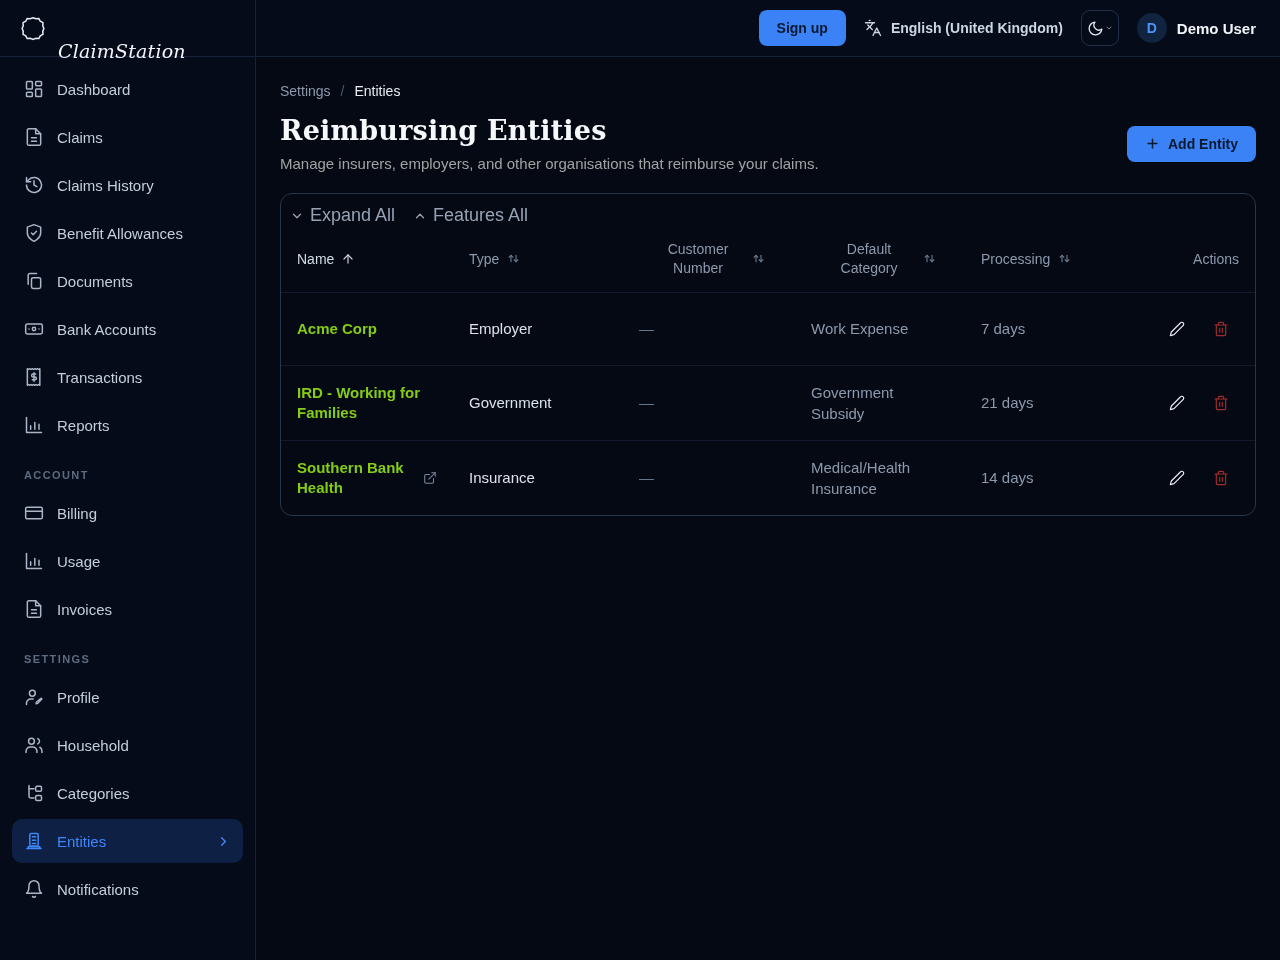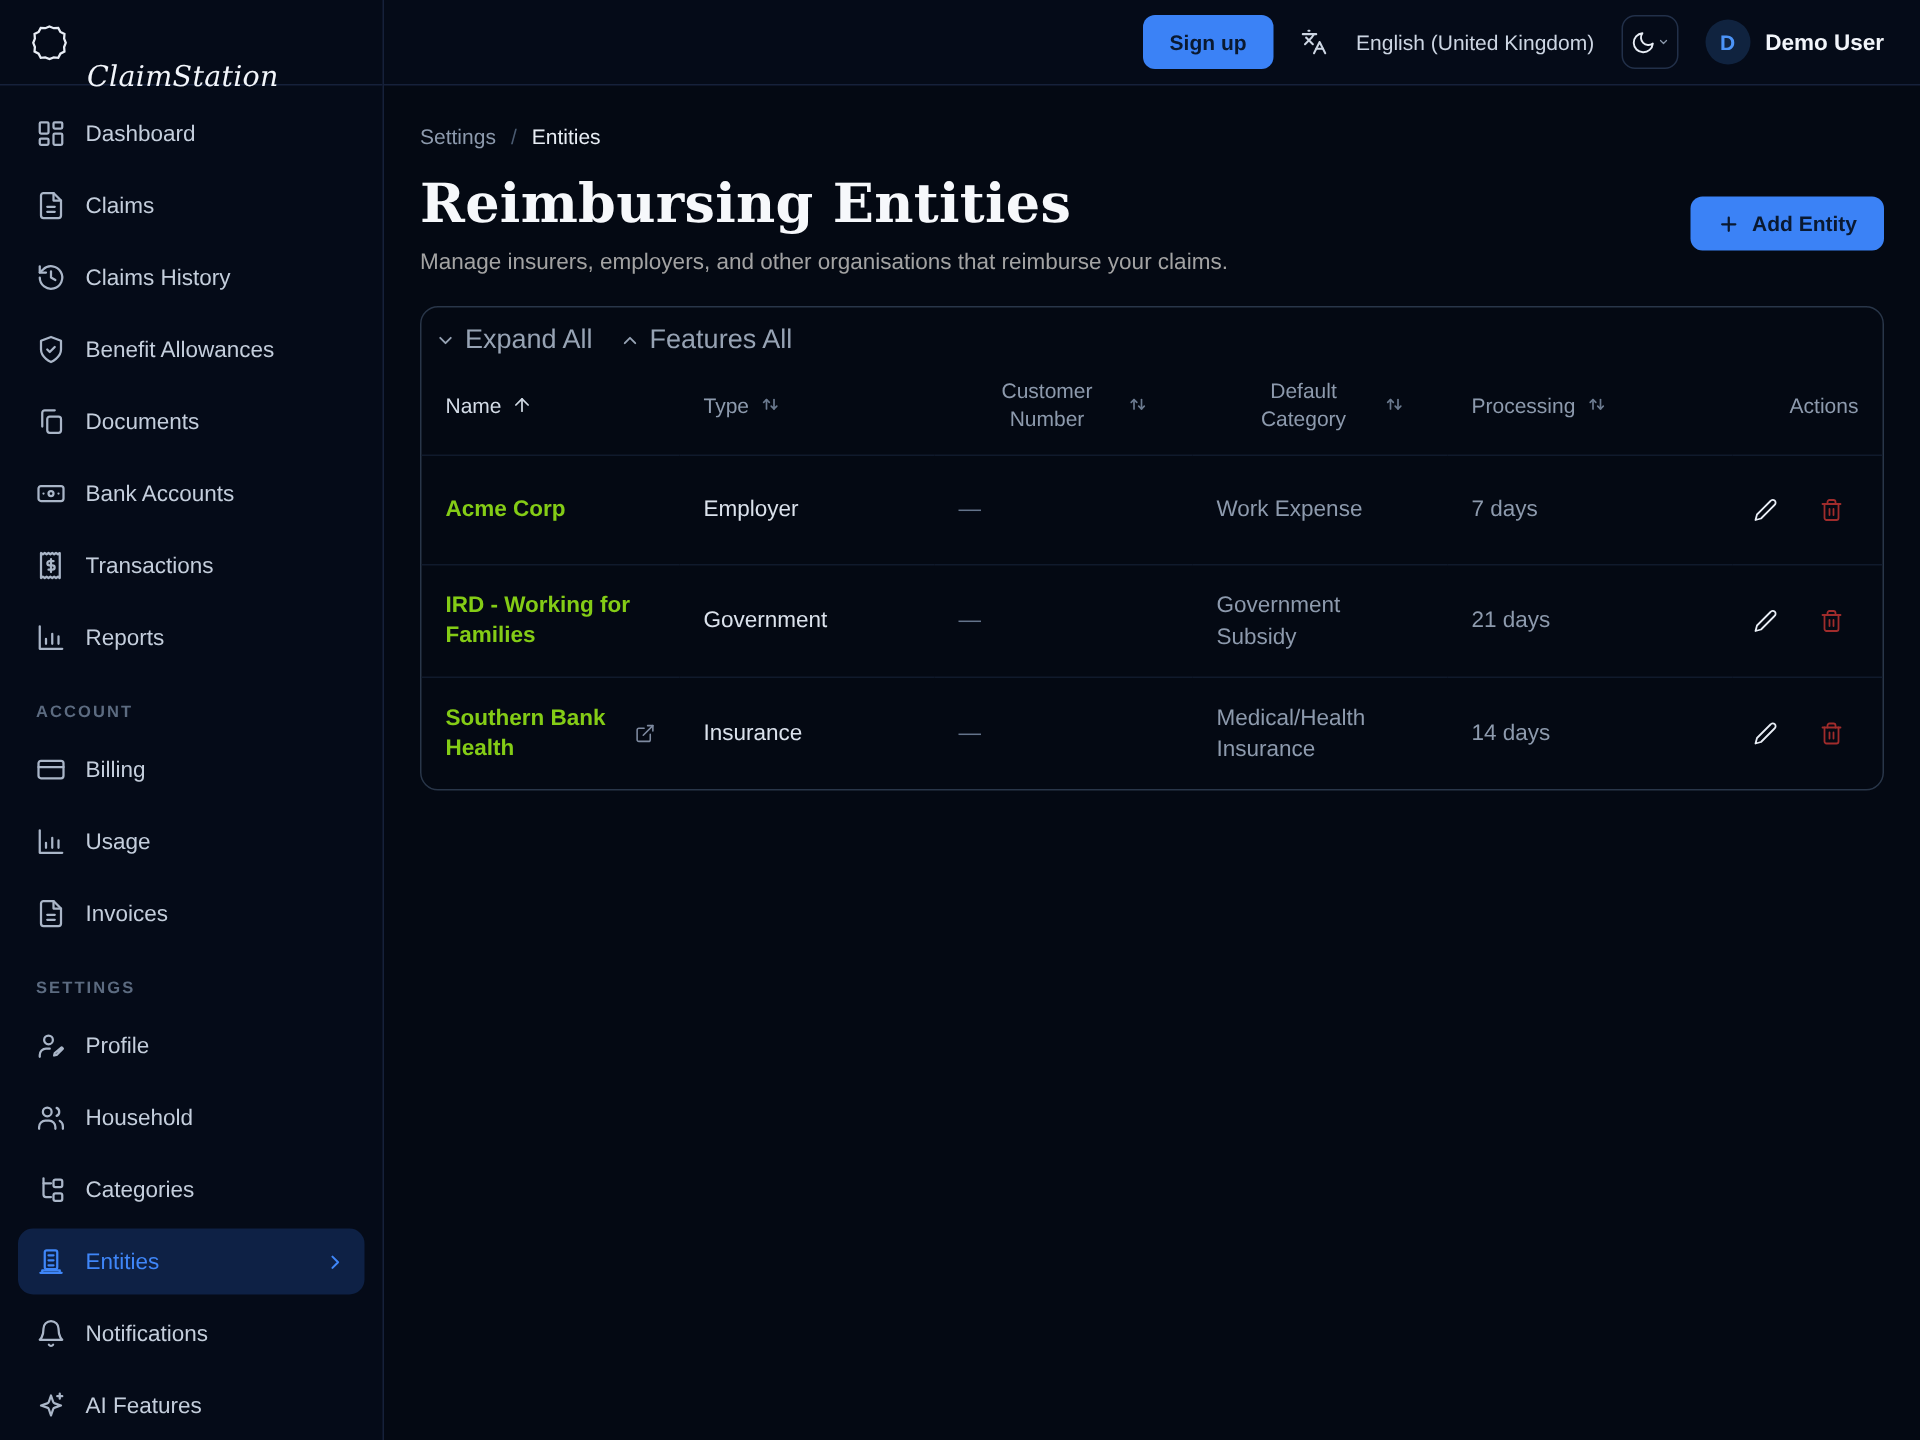--- a/index.html
+++ b/index.html
@@ -55,21 +55,21 @@
     display:flex; align-items:center; justify-content:flex-end;
     gap:18px; padding:0 24px; background:#050b18;
   }
   .btn-primary {
     display:inline-flex; align-items:center; gap:8px;
     background:#3b82f6; color:#0a1930;
     border:none; border-radius:8px; height:36px; padding:0 18px;
     font-family:"Liberation Sans",sans-serif;
     font-size:14px; font-weight:700; cursor:pointer;
   }
-  .lang-group { display:flex; align-items:center; gap:19px; color:#cdd6e3; font-size:14px; cursor:pointer; }
+  .lang-group { display:flex; align-items:center; gap:9px; color:#cdd6e3; font-size:14px; cursor:pointer;font-weight:bold; }
   .lang-group .lang-icon { color:#cdd6e3; }
   .theme-btn {
     width:38px; height:36px; border:1px solid #223049; border-radius:9px;
     background:transparent; display:flex; align-items:center; justify-content:center;
     gap:1px; cursor:pointer; color:#e8edf5;
   }
   .theme-btn .tiny-chev { color:#8d9aad; }
   .user-group { display:flex; align-items:center; gap:10px; cursor:pointer; }
   .avatar {
     width:30px; height:30px; border-radius:50%;
@@ -81,21 +81,21 @@
   
   .content { padding:26px 24px 0 24px; }
   .breadcrumb { display:flex; align-items:center; gap:10px; font-size:14px; margin-bottom:16px; }
   .crumb-parent { color:#8d9aad; cursor:pointer; }
   .crumb-sep { color:#4a5a70; }
   .crumb-current { color:#e8edf4; font-weight:500; }
 
   .page-header { display:flex; align-items:center; justify-content:space-between; }
   .page-title {
     font-family:"DejaVu Serif","Liberation Serif",serif;
-    font-size:36px; font-weight:600; color:#f6f8fb; letter-spacing:.2px;
+    font-size:27px; font-weight:600; color:#f6f8fb; letter-spacing:.2px;
     margin-bottom:9px;
   }
   .page-subtitle { font-size:15px; color:#a3a3a3; }
 
   
   .card {
     margin-top:21px;
     border:1px solid #293649; border-radius:12px;
     overflow:hidden;
   }
@@ -312,29 +312,20 @@
         </span>
       </div>
       <div class="nav-item">
         <span class="nav-icon">
           <svg width="20" height="20" viewBox="0 0 24 24" fill="none" stroke="currentColor" stroke-width="1.8" stroke-linecap="round" stroke-linejoin="round">
               <path d="M18 8a6 6 0 0 0-12 0c0 7-3 9-3 9h18s-3-2-3-9"></path>
               <path d="M13.7 21a2 2 0 0 1-3.4 0"></path>
             </svg>
         </span>
         <span>Notifications</span>
-      </div>
-      <div class="nav-item">
-        <span class="nav-icon">
-          <svg width="20" height="20" viewBox="0 0 24 24" fill="none" stroke="currentColor" stroke-width="1.8" stroke-linecap="round" stroke-linejoin="round">
-              <path d="M12 4l1.7 5a2 2 0 0 0 1.3 1.3l5 1.7-5 1.7a2 2 0 0 0-1.3 1.3L12 20l-1.7-5a2 2 0 0 0-1.3-1.3L4 12l5-1.7a2 2 0 0 0 1.3-1.3z"></path>
-              <path d="M19 2.5v4M17 4.5h4"></path>
-            </svg>
-        </span>
-        <span>AI Features</span>
       </div>
     </nav>
   </aside>
 
   <div class="main">
     <header class="topbar">
       <button class="btn-primary">
         <span>Sign up</span>
       </button>
       <div class="lang-group">

